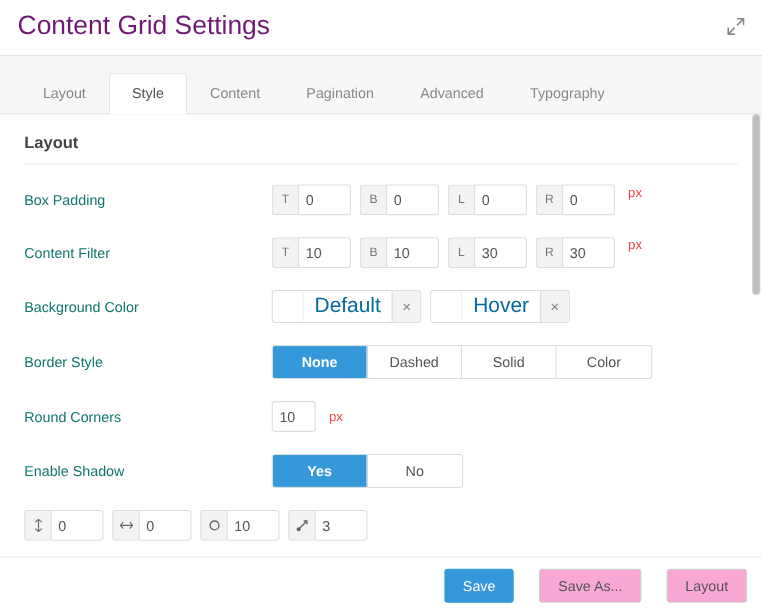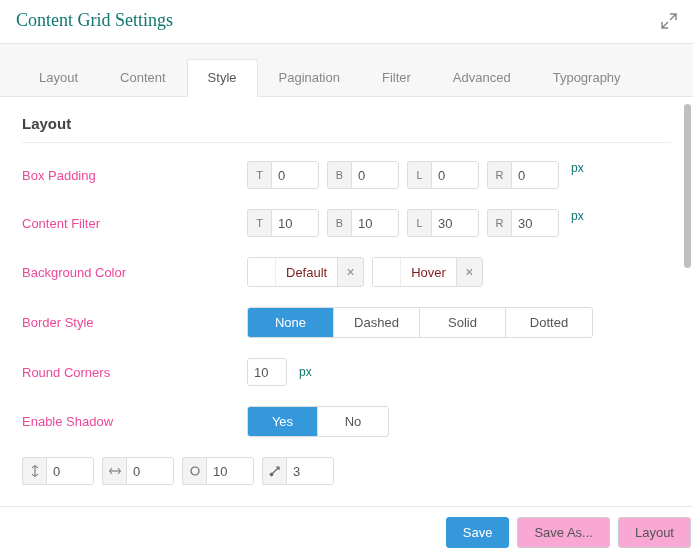--- a/index.html
+++ b/index.html
@@ -18,24 +18,23 @@
   flex-direction: column;
   height: 100%;
 }
 .header {
   display: flex;
   align-items: center;
   justify-content: space-between;
   padding: 10px 16px 12px 16px;
 }
 .header h1 {
-  font-size: 18px;
+  font-size: 24px;
   font-weight: 400;
-  color: #0f766e;
-  font-family: Liberation Serif, serif;
+  color: #701a75;
 }
 .expand-icon {
   width: 16px;
   height: 16px;
   color: #888;
   cursor: pointer;
 }
 .tabbar {
   background: #f7f7f7;
   border-top: 1px solid #e5e5e5;
@@ -75,21 +74,21 @@
   margin-bottom: 18px;
 }
 .row {
   display: flex;
   align-items: center;
   margin-bottom: 20px;
 }
 .row-label {
   width: 225px;
   font-size: 13px;
-  color: #ec4899;
+  color: #0f766e;
   flex-shrink: 0;
 }
 .row-controls {
   flex: 1;
   display: flex;
   align-items: center;
   gap: 8px;
 }
 .spbox {
   display: flex;
@@ -113,42 +112,42 @@
   width: 48px;
   height: 28px;
   border: 1px solid #ddd;
   border-radius: 0 3px 3px 0;
   padding: 0 6px;
   font-size: 13px;
   color: #555;
 }
 .unit {
   font-size: 12px;
-  color: #0f766e;
+  color: #ef4444;
   margin-left: 4px;
   align-self: flex-start;
 }
 .colorbox {
   display: flex;
   align-items: center;
   border: 1px solid #ddd;
   border-radius: 3px;
   height: 30px;
   overflow: hidden;
 }
 .swatch {
   width: 28px;
   height: 100%;
   border-right: 1px solid #eee;
   background: #fff;
 }
 .colorlabel {
   padding: 0 10px;
-  font-size: 13px;
-  color: #7f1d1d;
+  font-size: 19px;
+  color: #0369a1;
 }
 .colorclear {
   width: 26px;
   height: 100%;
   border-left: 1px solid #ddd;
   background: #f3f3f3;
   display: flex;
   align-items: center;
   justify-content: center;
   color: #888;
@@ -166,39 +165,39 @@
   font-size: 13px;
   color: #555;
   cursor: pointer;
   text-align: center;
   border-right: 1px solid #ddd;
 }
 .btngroup .opt:last-child { border-right: none; }
 .btngroup .opt.active {
   background: #3598db;
   color: #fff;
-  font-weight: 400;
+  font-weight: 700;
 }
 .bg-border .opt { width: 86px; }
-.bg-shadow .opt { width: 70px; }
+.bg-shadow .opt { width: 86px; }
 .plain-input {
   width: 40px;
   height: 28px;
   border: 1px solid #ddd;
   border-radius: 3px;
   padding: 0 6px;
   font-size: 13px;
   color: #555;
 }
 .footer {
   border-top: 1px solid #e8e8e8;
-  padding: 10px 2px;
+  padding: 10px 14px;
   display: flex;
   justify-content: flex-end;
-  gap: 8px;
+  gap: 23px;
   background: #fff;
 }
 .btn {
   padding: 7px 16px;
   font-size: 13px;
   border-radius: 3px;
   border: 1px solid #ccc;
   background: #f9a8d4;
   color: #555;
   cursor: pointer;
@@ -230,24 +229,23 @@
     <span class="expand-icon">
       <svg viewBox="0 0 16 16" fill="none" stroke="currentColor" stroke-width="1.5">
         <path d="M9 1 h6 v6 M15 1 L9 7"></path>
         <path d="M7 15 h-6 v-6 M1 15 L7 9"></path>
       </svg>
     </span>
   </div>
 
   <div class="tabbar">
     <div class="tab">Layout</div>
+    <div class="tab active">Style</div>
     <div class="tab">Content</div>
-    <div class="tab active">Style</div>
     <div class="tab">Pagination</div>
-    <div class="tab">Filter</div>
     <div class="tab">Advanced</div>
     <div class="tab">Typography</div>
   </div>
 
   <div class="content-wrap">
     <div class="section-title">Layout</div>
 
     <div class="row">
       <div class="row-label">Box Padding</div>
       <div class="row-controls">
@@ -310,21 +308,21 @@
       </div>
     </div>
 
     <div class="row">
       <div class="row-label">Border Style</div>
       <div class="row-controls">
         <div class="btngroup bg-border">
           <div class="opt active">None</div>
           <div class="opt">Dashed</div>
           <div class="opt">Solid</div>
-          <div class="opt">Dotted</div>
+          <div class="opt">Color</div>
         </div>
       </div>
     </div>
 
     <div class="row">
       <div class="row-label">Round Corners</div>
       <div class="row-controls">
         <input class="plain-input" value="10" style="">
         <span class="unit" style="align-self:center">px</span>
       </div>

